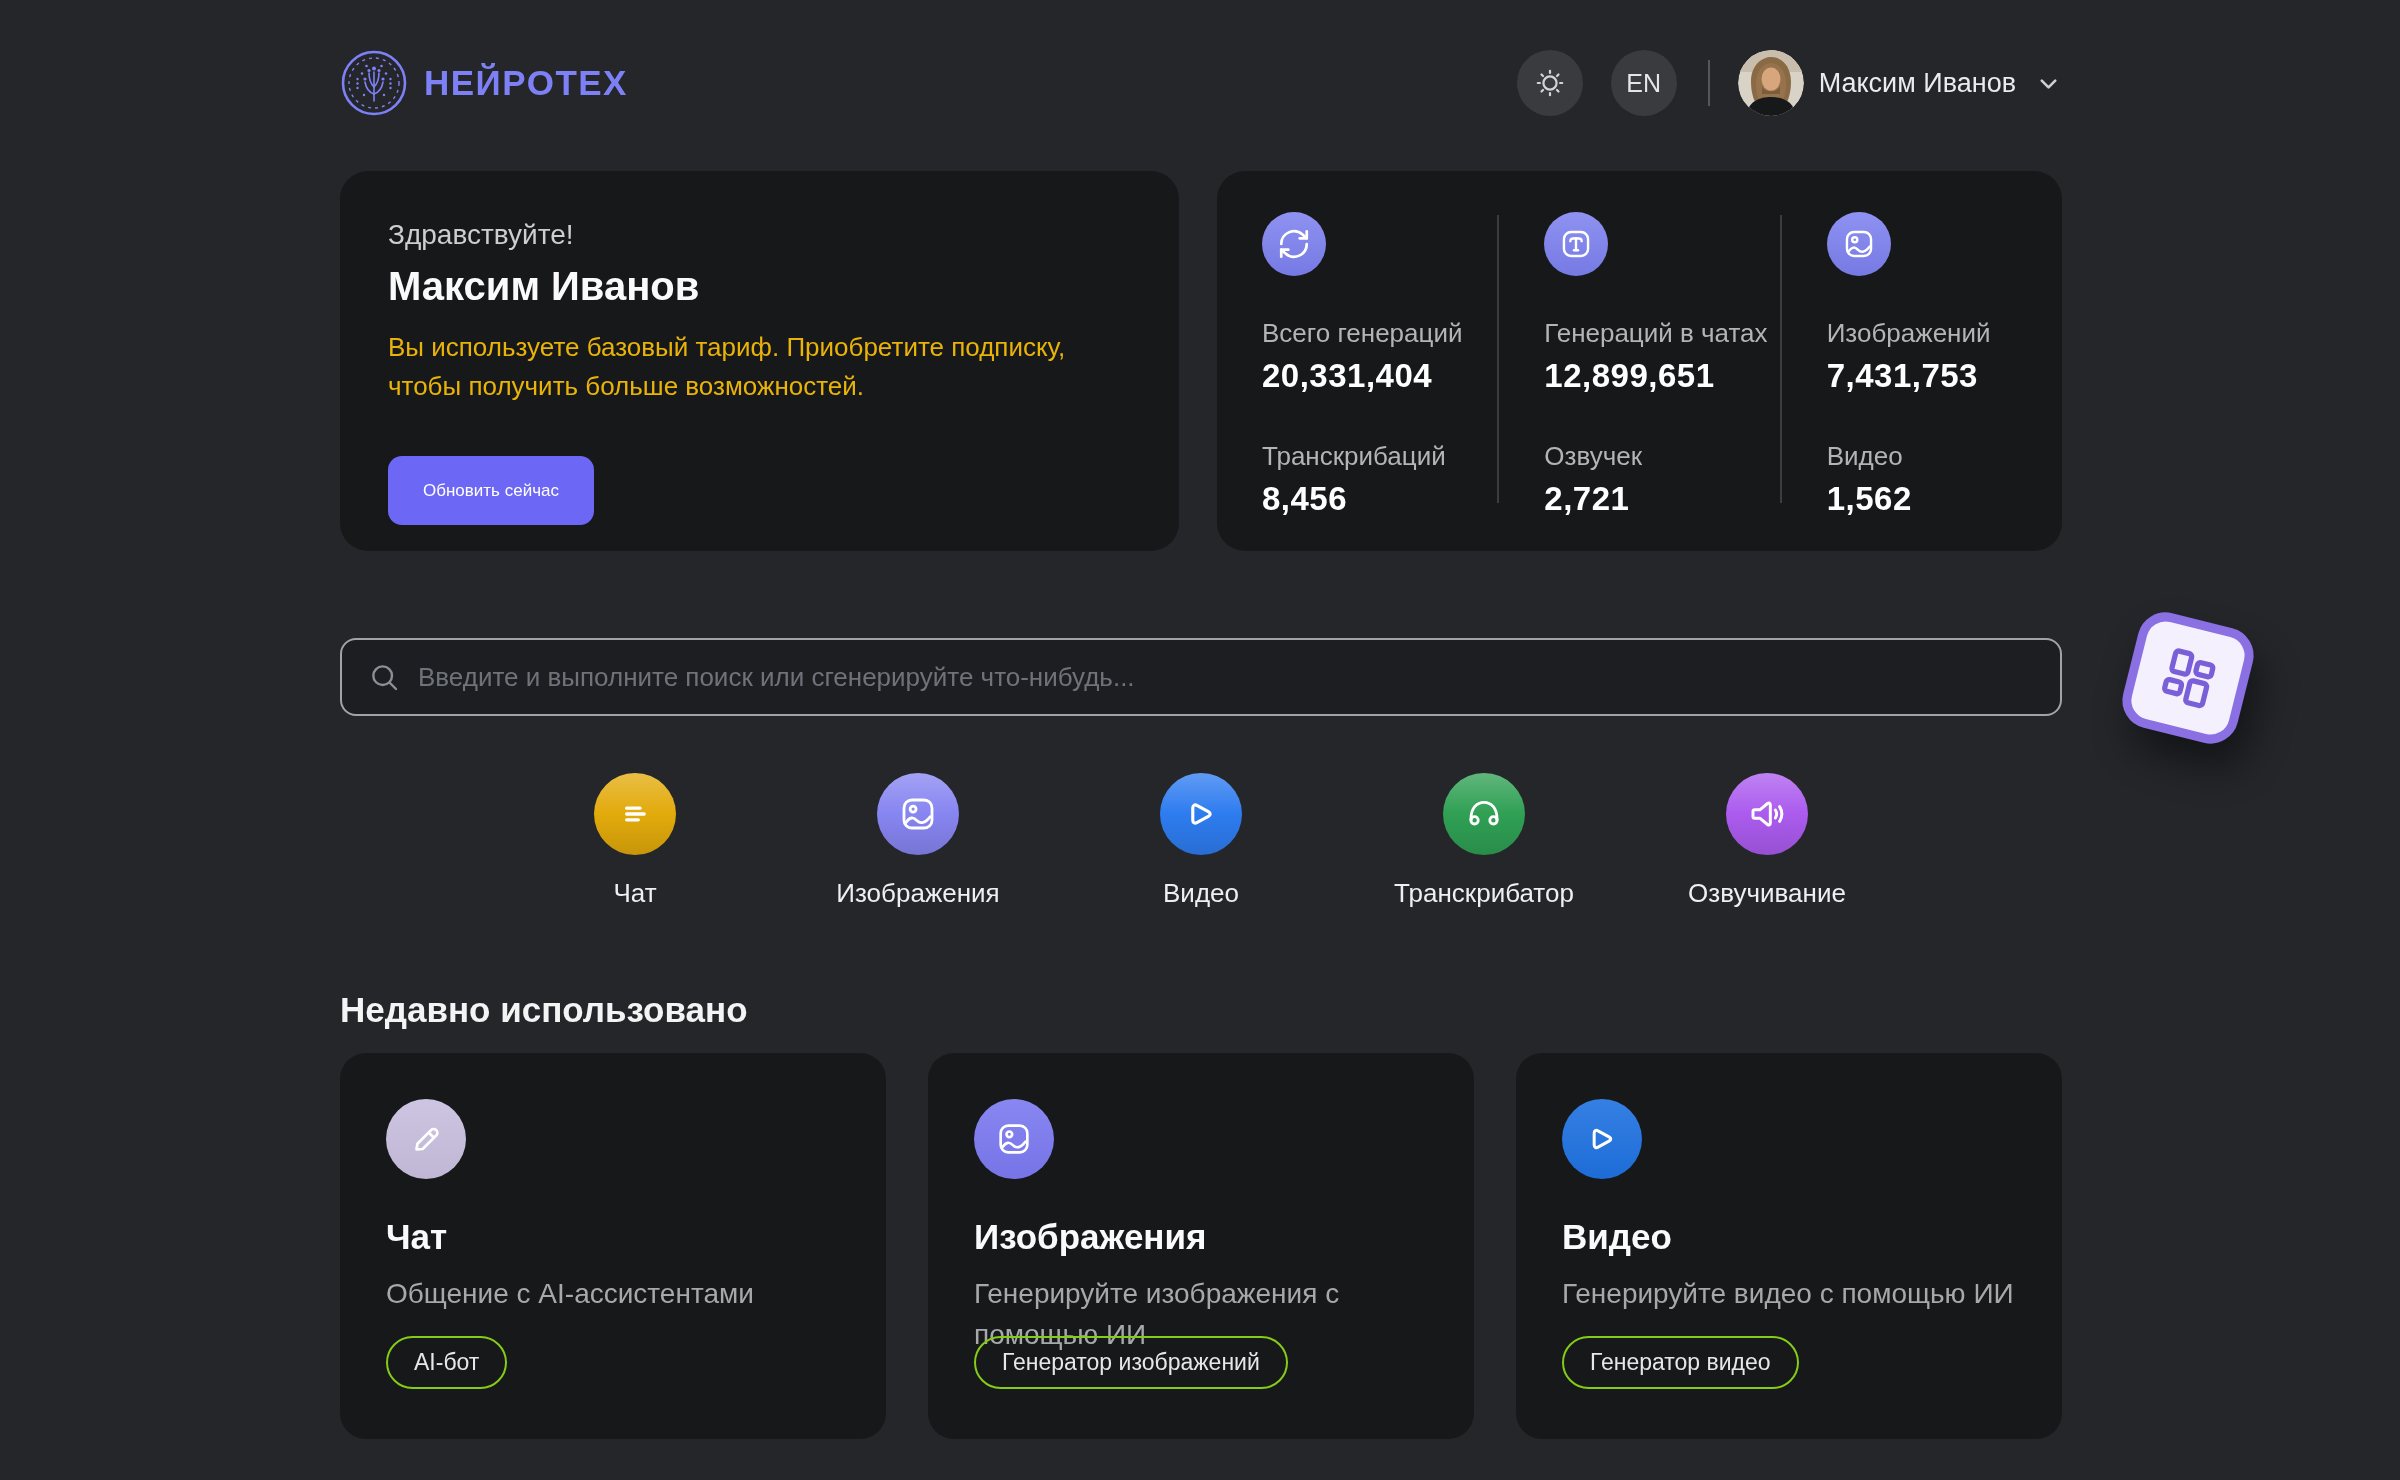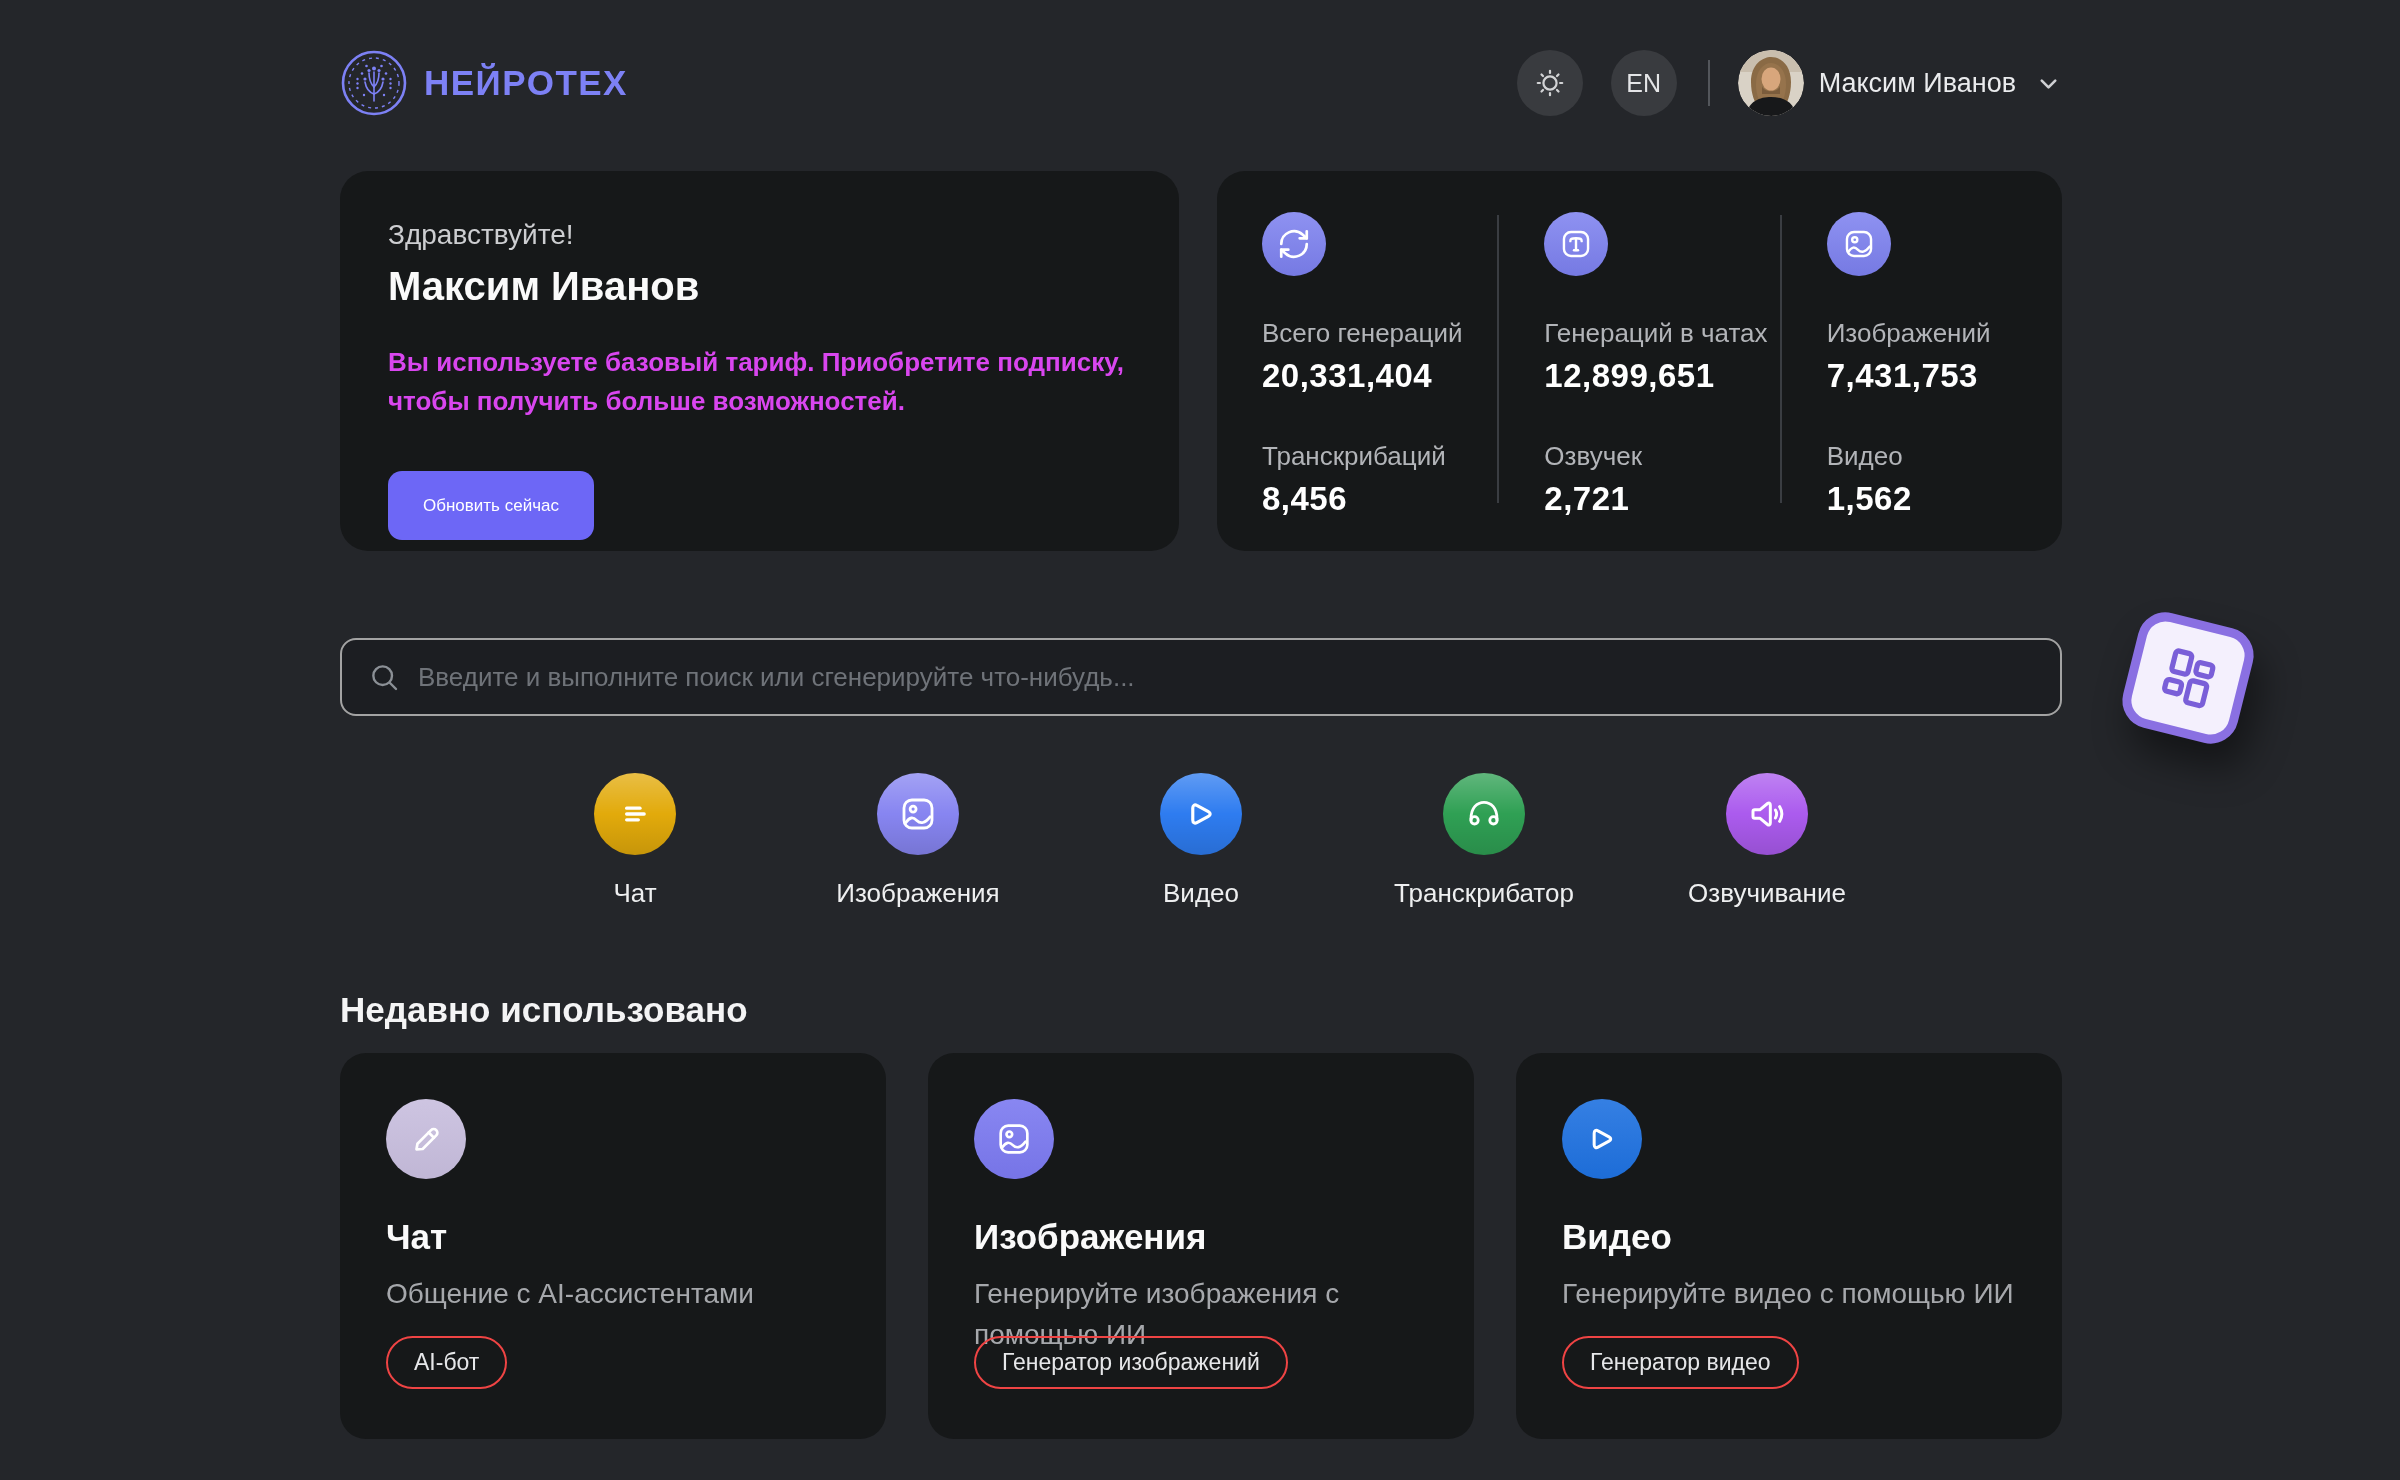--- a/index.html
+++ b/index.html
@@ -25,21 +25,21 @@
   .user-name-h { font-size:27px; color:#eaebed; }
   .chevron { margin-left:4px; display:flex; }
 
   
   .top-row { position:absolute; left:340px; top:171px; width:1722px; height:380px;
              display:flex; gap:38px;border-radius:11px; }
   .card { background:#161819; border-radius:28px; }
   .welcome-card { width:839px; height:380px; padding:48px; }
   .greeting { font-size:28px; color:#cdced1; }
   .welcome-name { margin-top:13px; font-size:40px; font-weight:bold; color:#fafafa; }
-  .welcome-text { margin-top:34px; font-size:26px; line-height:1.5; color:#d946ef; max-width:770px;font-weight:bold; }
+  .welcome-text { margin-top:19px; font-size:26px; line-height:1.5; color:#eab308; max-width:770px; }
   .upgrade-btn { margin-top:50px; height:69px; padding:0 35px; border:none; border-radius:14px;
                  background:#6d67f6; color:#fff; font-size:17px; font-family:inherit; cursor:pointer;
                  display:inline-flex; align-items:center; }
 
   .stats-card { width:845px; height:380px; display:flex; padding:41px 0 0 0; }
   .stat-col { flex:1; padding-left:45px; }
   .stat-divider { width:2px; height:288px; background:#3a3d42; margin-top:3px; }
   .stat-icon-circle { width:64px; height:64px; border-radius:50%;
                       display:flex; align-items:center; justify-content:center;
                       background-image:linear-gradient(180deg,rgba(255,255,255,.14),rgba(0,0,0,.05)); }
@@ -76,21 +76,21 @@
                display:flex; justify-content:space-between; }
   .recent-card { width:546px; height:386px; border-radius:26px; background:#161819;
                  padding:46px; position:relative; cursor:pointer; }
   .card-icon-circle { width:80px; height:80px; border-radius:50%;
                       display:flex; align-items:center; justify-content:center;
                       background-image:linear-gradient(180deg,rgba(255,255,255,.10),rgba(0,0,0,.04)); }
   .card-title { margin-top:38px; font-size:35px; font-weight:bold; color:#fafafa; }
   .card-desc { margin-top:17px; font-size:28px; color:#a6a8ac; line-height:1.45; }
   .desc-narrow { max-width:370px; }
   .badge { position:absolute; left:46px; bottom:50px; padding:11px 26px;
-           border:2px solid #ef4444; border-radius:999px; font-size:23px; color:#e6e7e9;
+           border:2px solid #84cc16; border-radius:999px; font-size:23px; color:#e6e7e9;
            display:inline-block; }
 </style>
 </head>
 <body>
 
 <header class="header">
   <div class="logo">
     <span style="display:flex;">
       <svg width="68" height="68" viewBox="0 0 68 68">
         <circle cx="34" cy="34" r="31" stroke="#7d81f5" stroke-width="2.6" fill="none"></circle>

